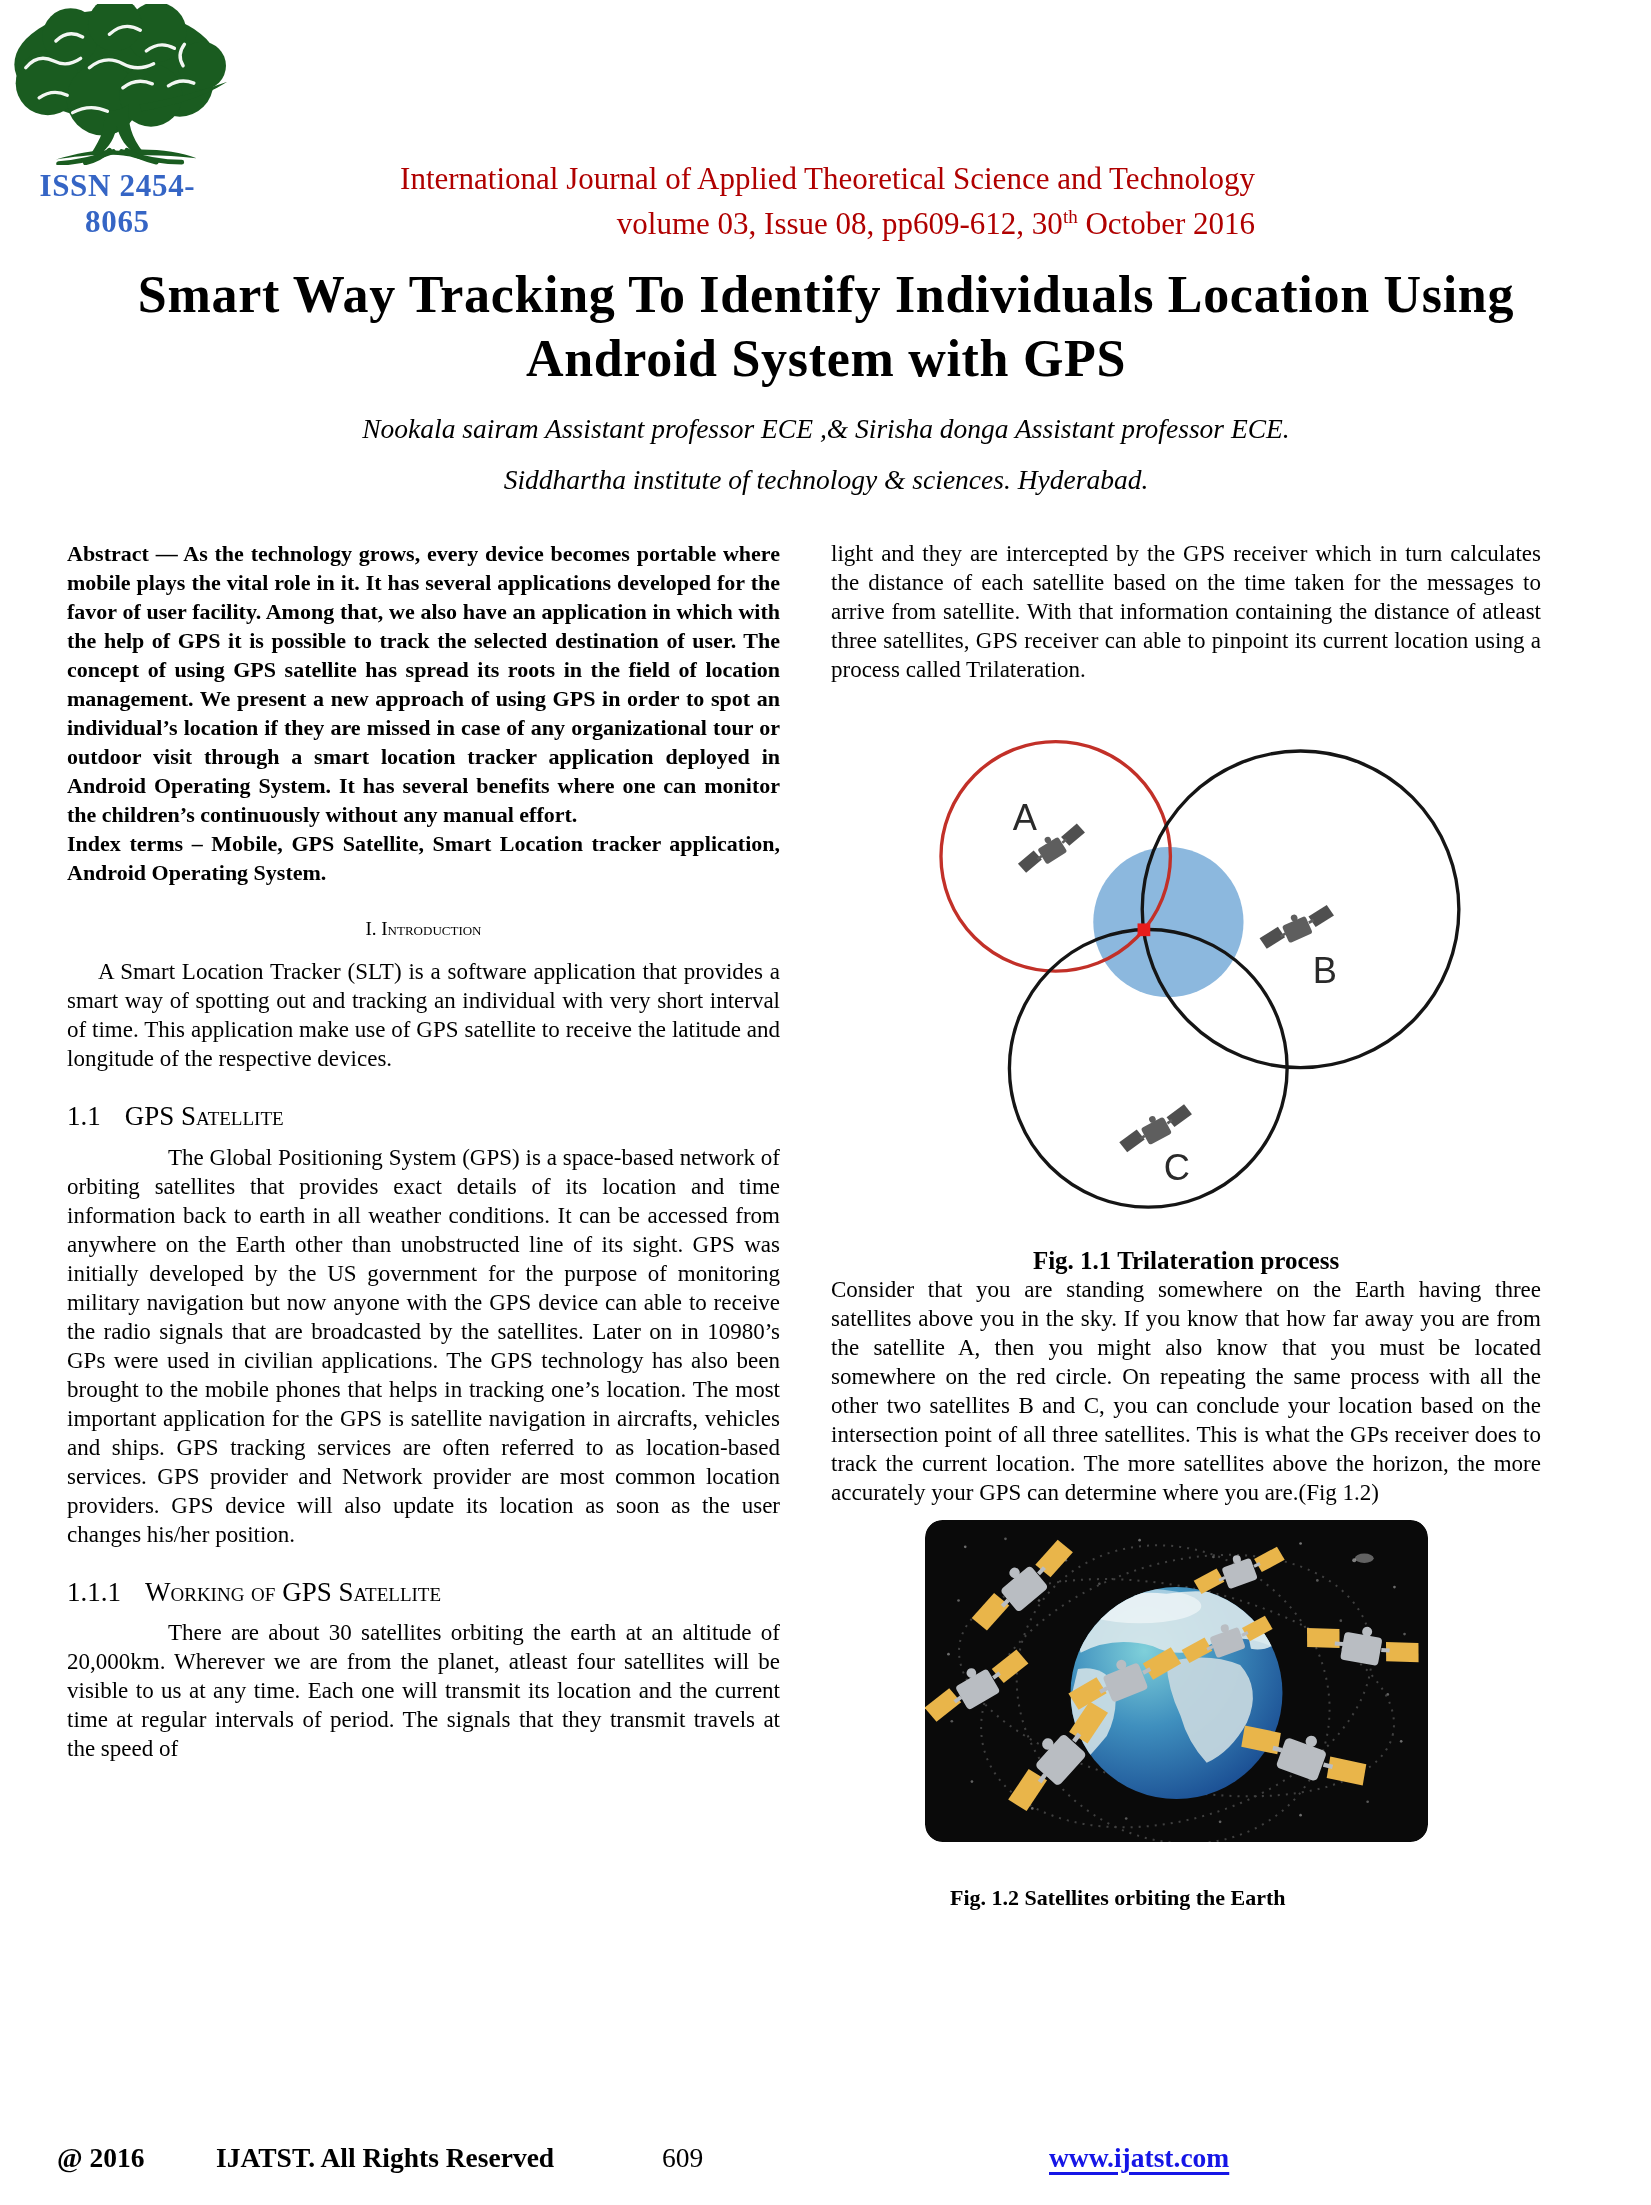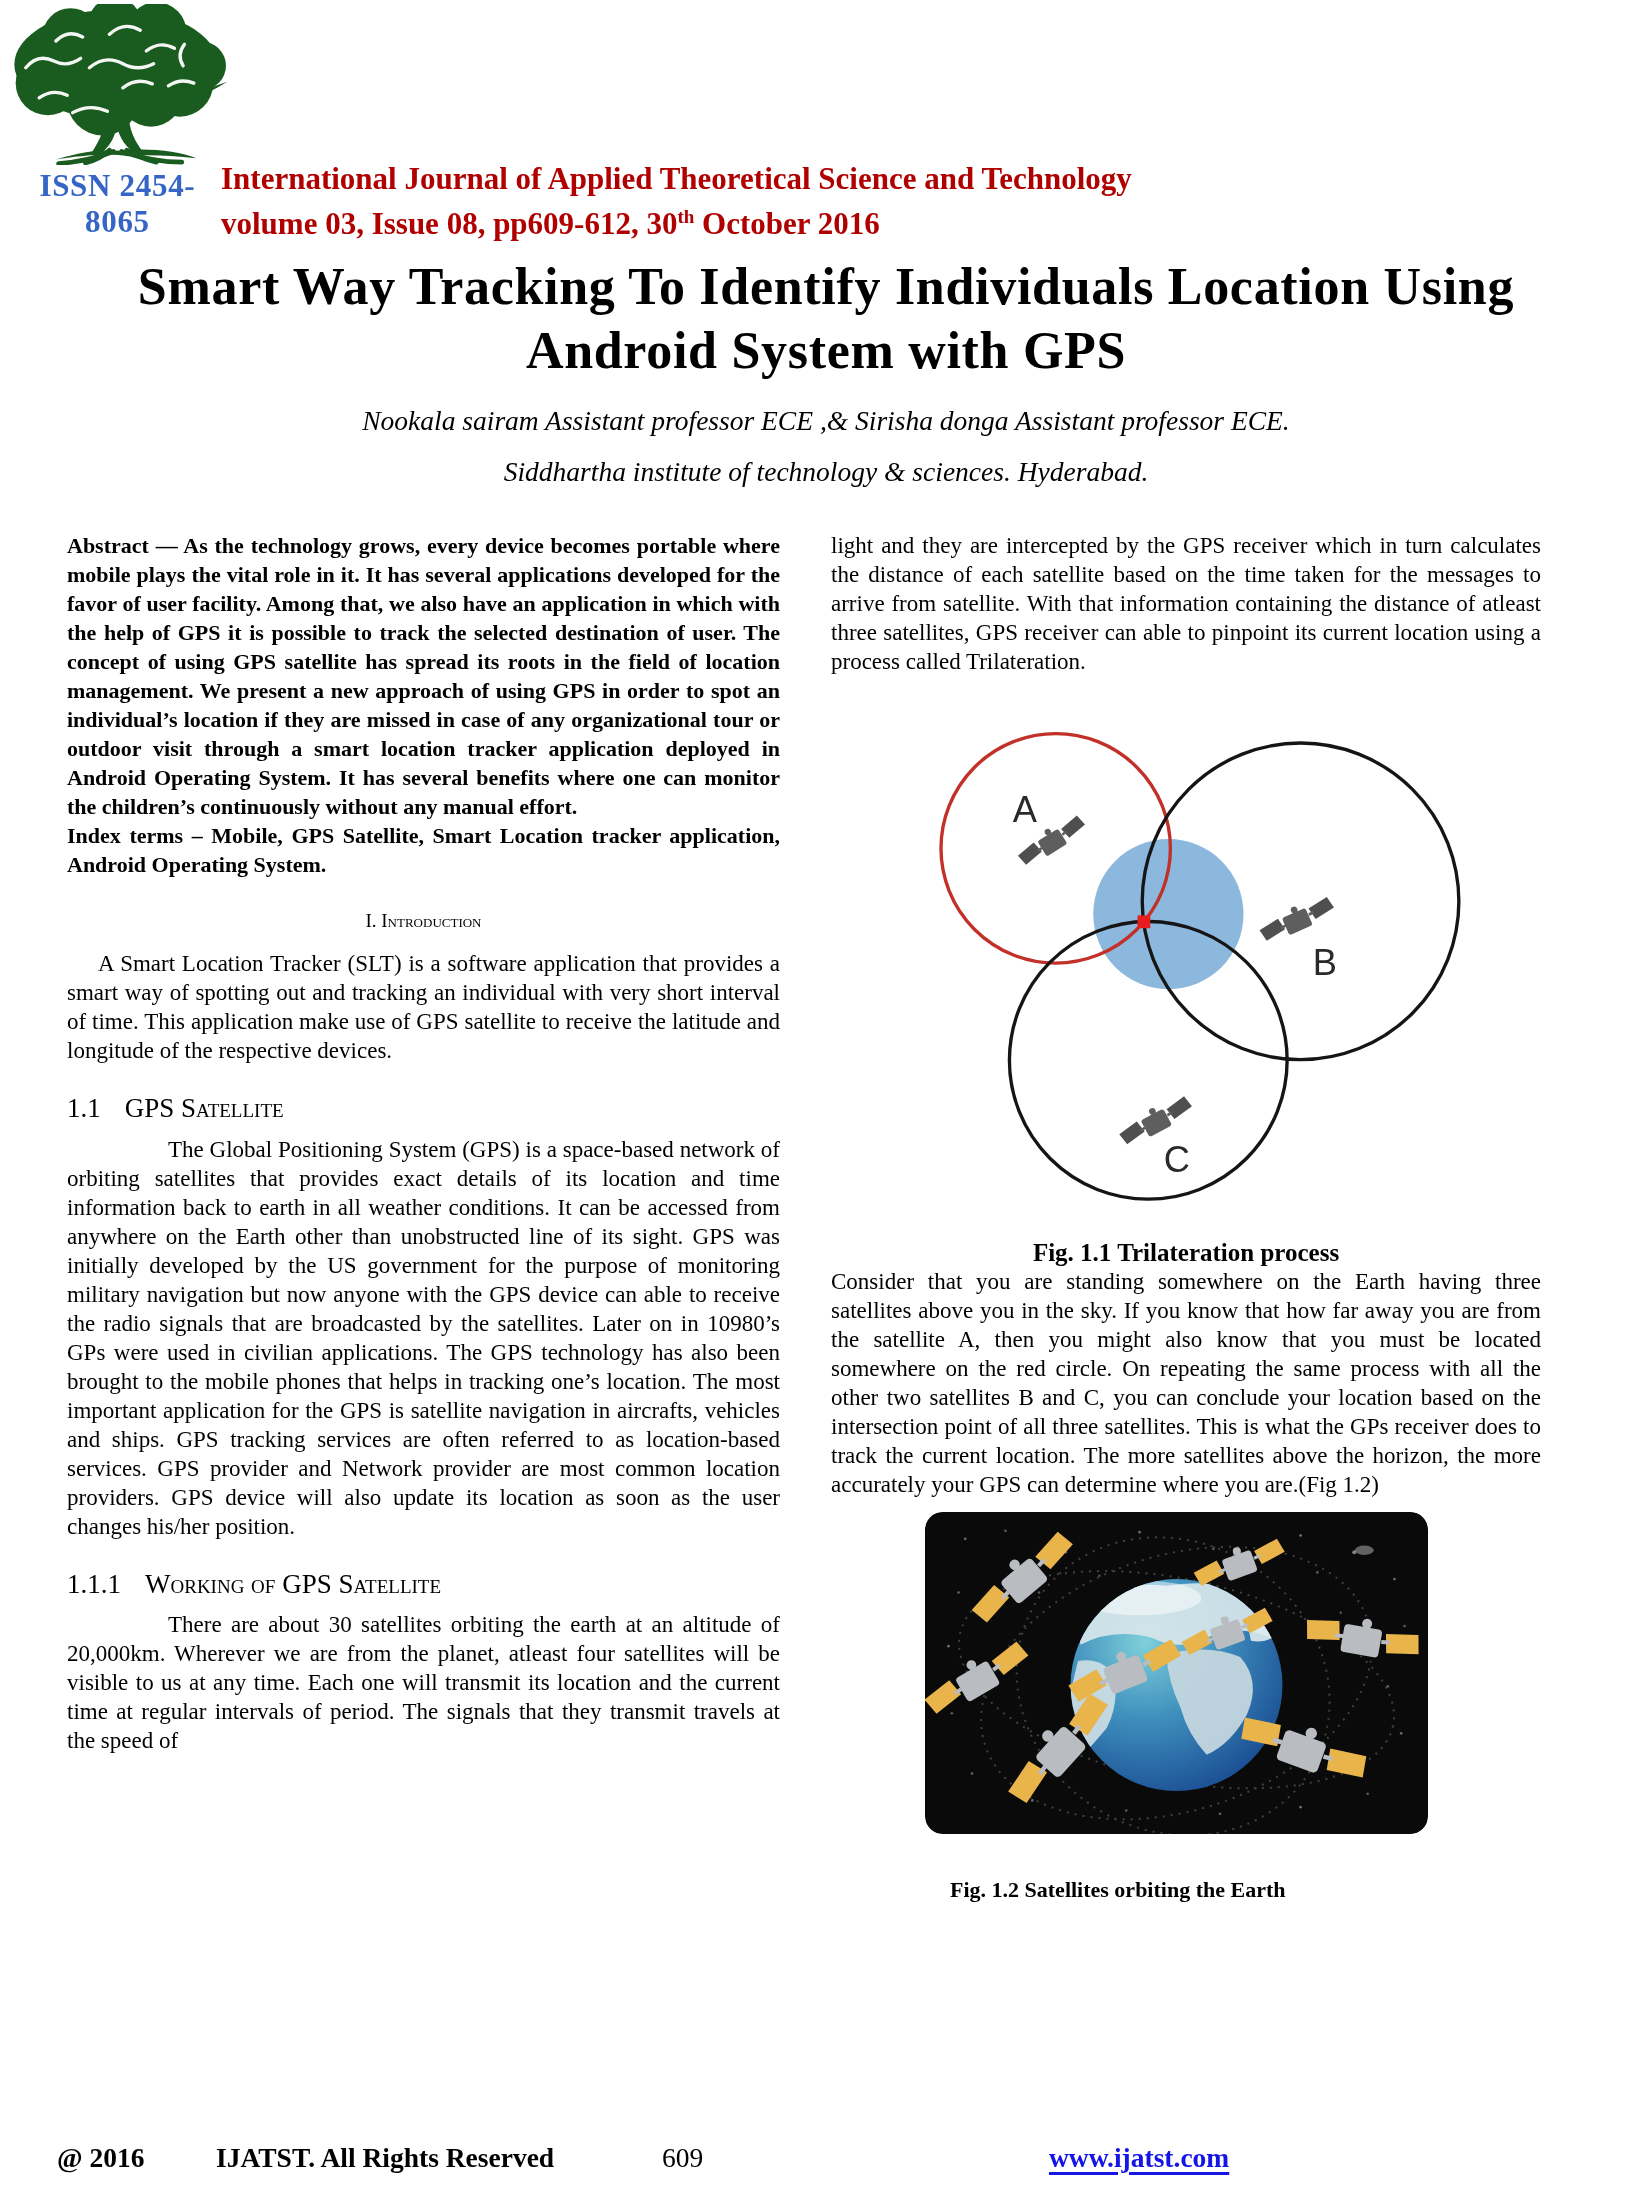--- a/index.html
+++ b/index.html
@@ -7,26 +7,26 @@
         font-family:"Liberation Serif", serif;color:#000;border-radius:15px;}
 
   
   .logo{position:absolute;left:9.4px;top:4px;width:221px;}
   .logo svg{display:block;}
   .tree-fill{fill:var(--logo-green,#1a5c20);}
   .tree-line{stroke:#ffffff;stroke-width:5;fill:none;stroke-linecap:round;opacity:.95;}
   .tree-root{stroke:var(--logo-green,#1a5c20);stroke-width:7;fill:none;stroke-linecap:round;}
   .issn{margin-top:2.7px;width:216px;text-align:center;font-weight:bold;font-size:31px;
         letter-spacing:0.7px;color:var(--issn-blue,#3565c5);}
-  .journal{position:absolute;left:221px;top:160px;width:1020px;text-align:left;
-           color:var(--journal-red,#b00000);font-weight:bold;font-size:31px;line-height:38px;}
+  .journal{position:absolute;left:235px;top:160px;width:1020px;text-align:right;
+           color:var(--journal-red,#b00000);font-weight:normal;font-size:31px;line-height:38px;}
   .journal sup{font-size:19px;}
 
   
-  .paper-title{margin:4px;padding:251px 27px 0 27px;text-align:center;font-weight:bold;
+  .paper-title{margin:12px;padding:251px 27px 0 27px;text-align:center;font-weight:bold;
                font-size:52px;line-height:64px;letter-spacing:0.7px;}
   .authors{margin-top:21.5px;text-align:center;font-style:italic;font-size:27.5px;}
   .affiliation{margin-top:19px;text-align:center;font-style:italic;font-size:27.5px;}
 
   
   .columns{display:flex;margin:43px 0 0 67px;gap:51px;}
   .col-left{width:713px;}
   .col-right{width:710px;}
   p.body{margin:0;font-size:23px;line-height:29px;text-align:justify;}
   p.boldtxt{font-weight:bold;font-size:22px;}

